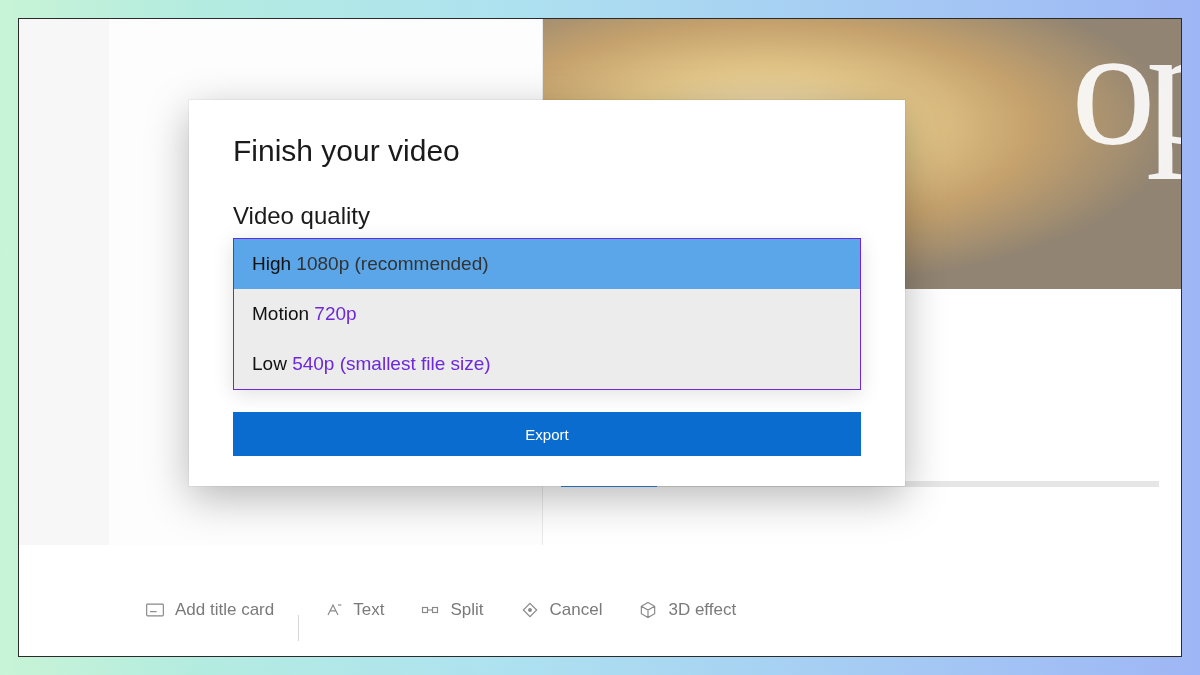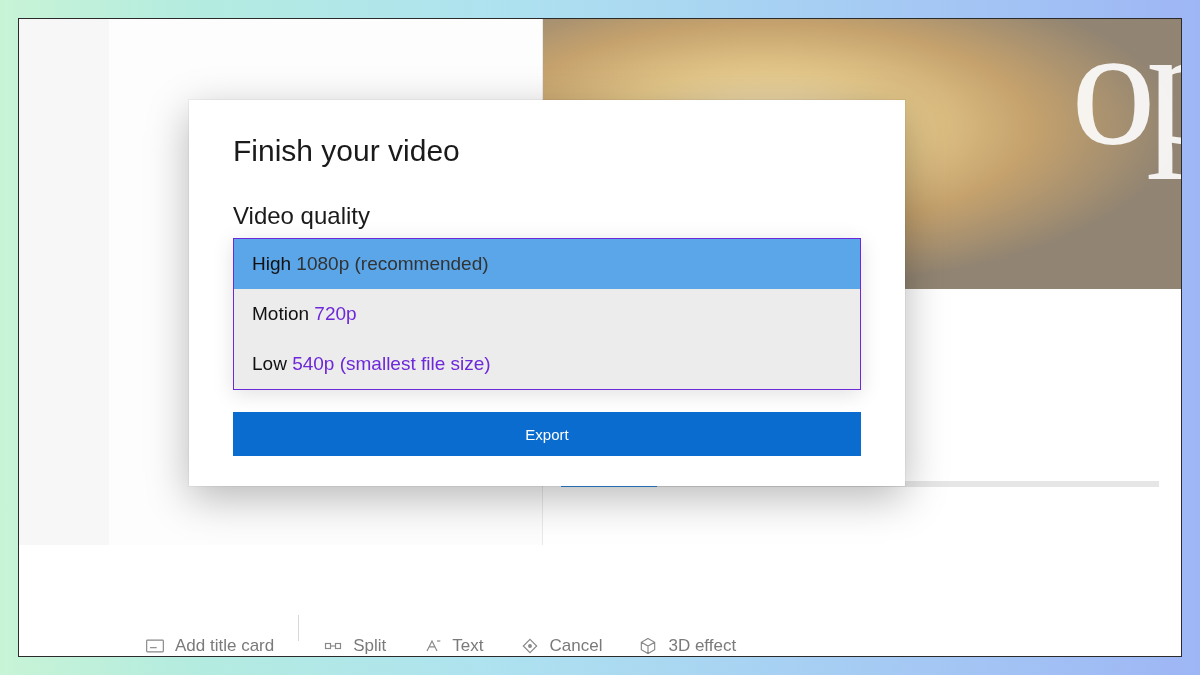--- a/index.html
+++ b/index.html
@@ -51,21 +51,21 @@
 
   .toolbar {
     position:absolute; left:0; right:0; bottom:0; height:56px;
     background:#ffffff;
     display:flex; align-items:center;
     padding-left:108px;
     gap:0;
     color:#7d7d7d;
   }
   .tool-item {
-    display:flex; align-items:flex-end; gap:10px;
+    display:flex; align-items:flex-start; gap:10px;
     padding:0 18px; height:100%;
     font-size:17px; color:#7a7a7a;
   }
   .tool-sep { width:1px; height:26px; background:#d8d8d8; margin:0 6px; }
   .tool-icon { width:20px; height:20px; display:flex; align-items:center; justify-content:center; }
   .tool-icon svg { width:20px; height:20px; stroke:#888; fill:none; stroke-width:1.4; }
 
   
   .dialog {
     position:absolute; left:170px; top:81px;
@@ -130,35 +130,35 @@
                 <rect x="2" y="5" width="20" height="14" rx="1"></rect>
                 <line x1="6" y1="14" x2="14" y2="14"></line>
               </svg>
           </span>
           <span>Add title card</span>
         </div>
         <div class="tool-sep"></div>
         <div class="tool-item">
           <span class="tool-icon">
             <svg viewBox="0 0 24 24">
+                <path d="M6 18 L12 6 L18 18 M8.5 13 L15.5 13"></path>
+                <line x1="18" y1="6" x2="22" y2="6"></line>
+              </svg>
+          </span>
+          <span>Text</span>
+        </div>
+        <div class="tool-item">
+          <span class="tool-icon">
+            <svg viewBox="0 0 24 24">
                 <rect x="3" y="9" width="6" height="6"></rect>
                 <rect x="15" y="9" width="6" height="6"></rect>
                 <line x1="9" y1="12" x2="15" y2="12"></line>
               </svg>
           </span>
           <span>Split</span>
-        </div>
-        <div class="tool-item">
-          <span class="tool-icon">
-            <svg viewBox="0 0 24 24">
-                <path d="M6 18 L12 6 L18 18 M8.5 13 L15.5 13"></path>
-                <line x1="18" y1="6" x2="22" y2="6"></line>
-              </svg>
-          </span>
-          <span>Text</span>
         </div>
         <div class="tool-item">
           <span class="tool-icon">
             <svg viewBox="0 0 24 24">
                 <polygon points="12,4 20,12 12,20 4,12"></polygon>
                 <circle cx="12" cy="12" r="1.6" fill="#888"></circle>
               </svg>
           </span>
           <span>Cancel</span>
         </div>

